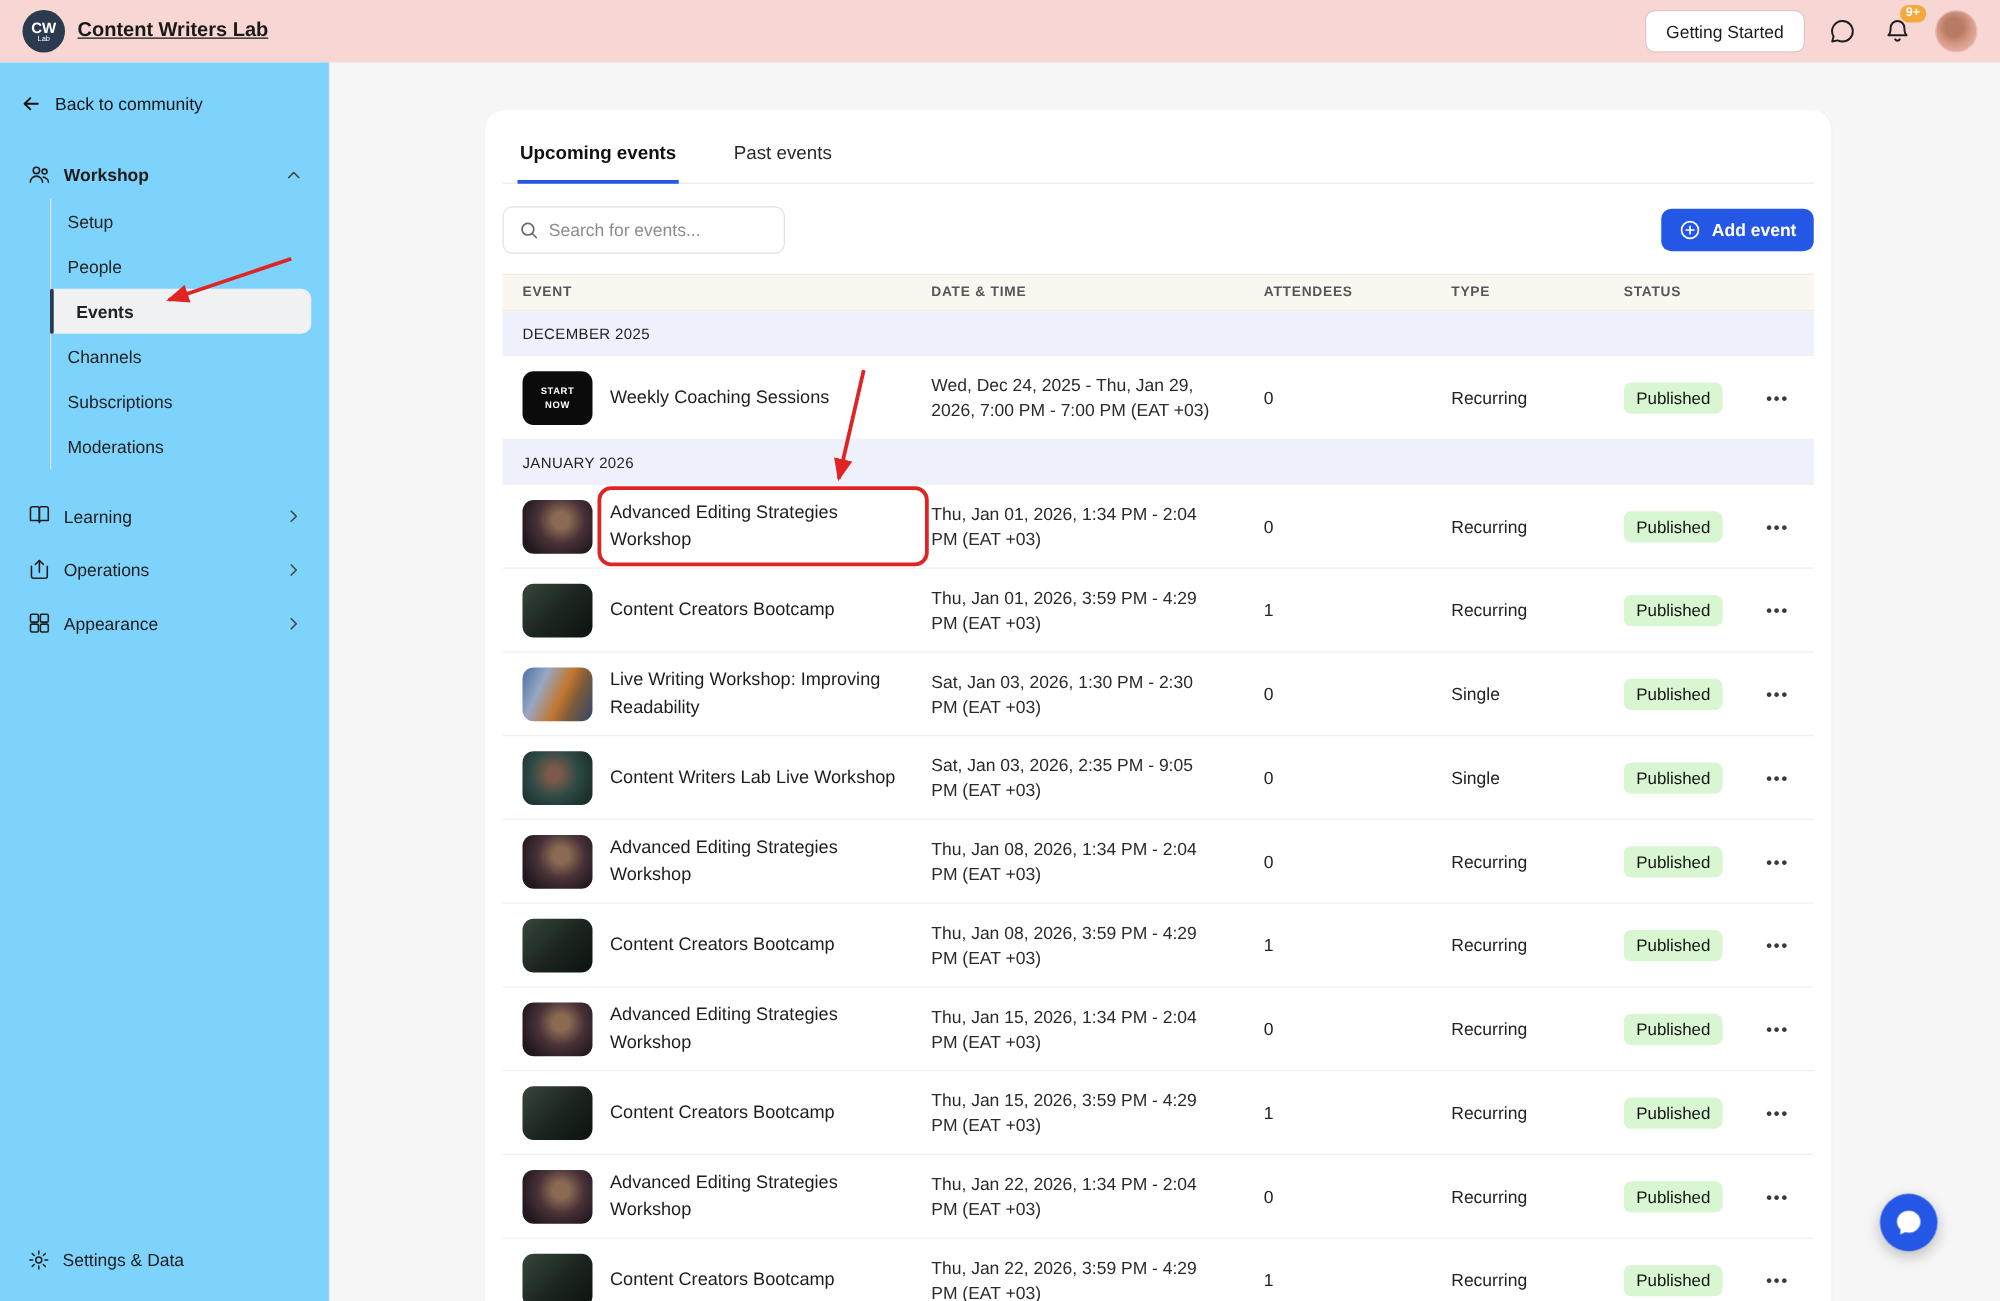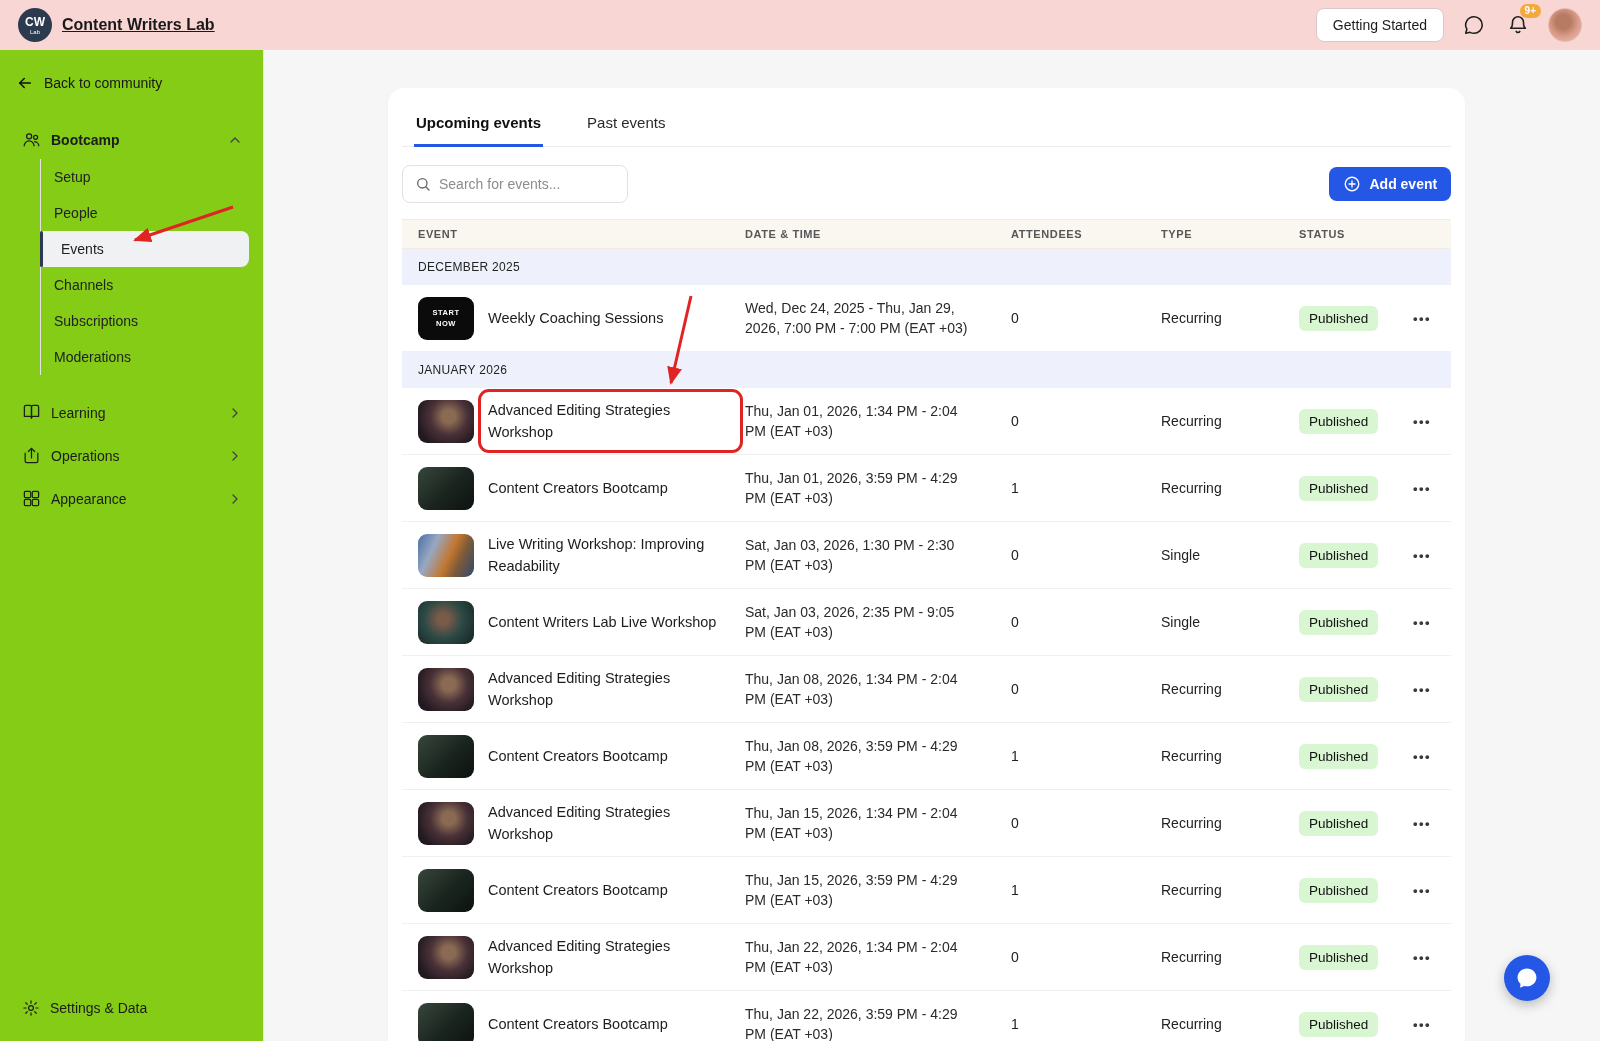--- a/index.html
+++ b/index.html
@@ -14,27 +14,27 @@
   .logo-lab { font-size:6px; margin-top:1px; }
   .app-title { font-size:16px; font-weight:700; color:#191919;text-decoration:underline; }
   .topbar-right { display:flex; align-items:center; gap:16px; }
   .btn-outline { background:#fff; border:1px solid #d8c9c7; border-radius:8px; padding:8px 16px; font-size:14px; font-weight:500; color:#1c1c1c; cursor:pointer; font-family:inherit; }
   .icon-btn { position:relative; display:inline-flex; align-items:center; justify-content:center; width:28px; height:28px; cursor:pointer; }
   .badge { position:absolute; top:-7px; right:-9px; background:#f5a93c; color:#fff; font-size:10px; font-weight:700; border-radius:10px; padding:2px 5px; line-height:1; }
   .avatar { width:34px; height:34px; border-radius:50%; background:radial-gradient(circle at 45% 40%, #b77b63 0 28%, #d99a88 55%, #eec5ba 100%); cursor:pointer; border:1px solid #e8b9b2; }
 
   
   .layout { display:flex; height:991px; }
-  .sidebar { width:264px; background:#84cc16; border-right:1px solid #e7e7e7; padding:24px 14px 20px 16px; display:flex; flex-direction:column; flex-shrink:0; }
+  .sidebar { width:264px; background:#7dd3fc; border-right:1px solid #e7e7e7; padding:24px 14px 20px 16px; display:flex; flex-direction:column; flex-shrink:0; }
   .back-link { display:flex; align-items:center; gap:10px; font-size:14px; font-weight:500; color:#161616; cursor:pointer; margin-bottom:30px; }
   .nav-group-header { display:flex; align-items:center; gap:10px; padding:8px 6px; font-size:14px; font-weight:600; cursor:pointer; }
   .nav-group-header .chev { margin-left:auto; display:flex; }
   .subitems { margin:2px 0 16px 24px; border-left:1.5px solid #e4e4e4; }
   .subitem { position:relative; display:flex; align-items:center; height:36px; padding-left:13px; font-size:14px; color:#222; cursor:pointer; border-radius:0 8px 8px 0; }
-  .subitem.active { background:#f0f1f3; font-weight:400;padding-left:20px; }
+  .subitem.active { background:#f0f1f3; font-weight:700;padding-left:20px; }
   .subitem.active::before { content:""; position:absolute; left:-1.5px; top:0; bottom:0; width:3px; background:#2b3a4e; border-radius:2px; }
   .nav-section { display:flex; align-items:center; gap:10px; padding:12px 6px; font-size:14px; font-weight:500; cursor:pointer; }
   .nav-section .chev { margin-left:auto; display:flex; }
   .sidebar-bottom { margin-top:auto; display:flex; align-items:center; gap:10px; font-size:14px; font-weight:500; padding:14px 6px 4px; cursor:pointer; }
 
   
   .main { flex:1; padding:38px 150px 0 124px; }
   .card { background:#fff; border-radius:16px; padding:16px 14px 0; box-shadow:0 1px 2px rgba(0,0,0,.04); min-height:1100px; }
   .tabs { display:flex; gap:30px; border-bottom:1px solid #ececec; padding:0 0 0 0; }
   .tab { padding:10px 2px 13px; font-size:15px; color:#2a2a2a; cursor:pointer; margin-left:12px; }
@@ -115,21 +115,21 @@
 
     <div class="nav-group-header">
       <span style="display:flex;">
         <svg width="19" height="19" viewBox="0 0 24 24" fill="none" stroke="#1e1e1e" stroke-width="1.6" stroke-linecap="round">
             <circle cx="9" cy="8" r="3.2"></circle>
             <path d="M2.8 20c0-3.4 2.8-6.2 6.2-6.2s6.2 2.8 6.2 6.2"></path>
             <circle cx="17.2" cy="9.2" r="2.5"></circle>
             <path d="M16 14.8c2.9.4 5.2 2.9 5.2 5.2"></path>
           </svg>
       </span>
-      <span>Bootcamp</span>
+      <span>Workshop</span>
       <span class="chev">
         <svg width="16" height="16" viewBox="0 0 24 24" fill="none" stroke="#444" stroke-width="2" stroke-linecap="round" stroke-linejoin="round">
             <polyline points="6 15 12 9 18 15"></polyline>
           </svg>
       </span>
     </div>
 
     <nav class="subitems">
         <div class="subitem">
     <span>Setup</span>

